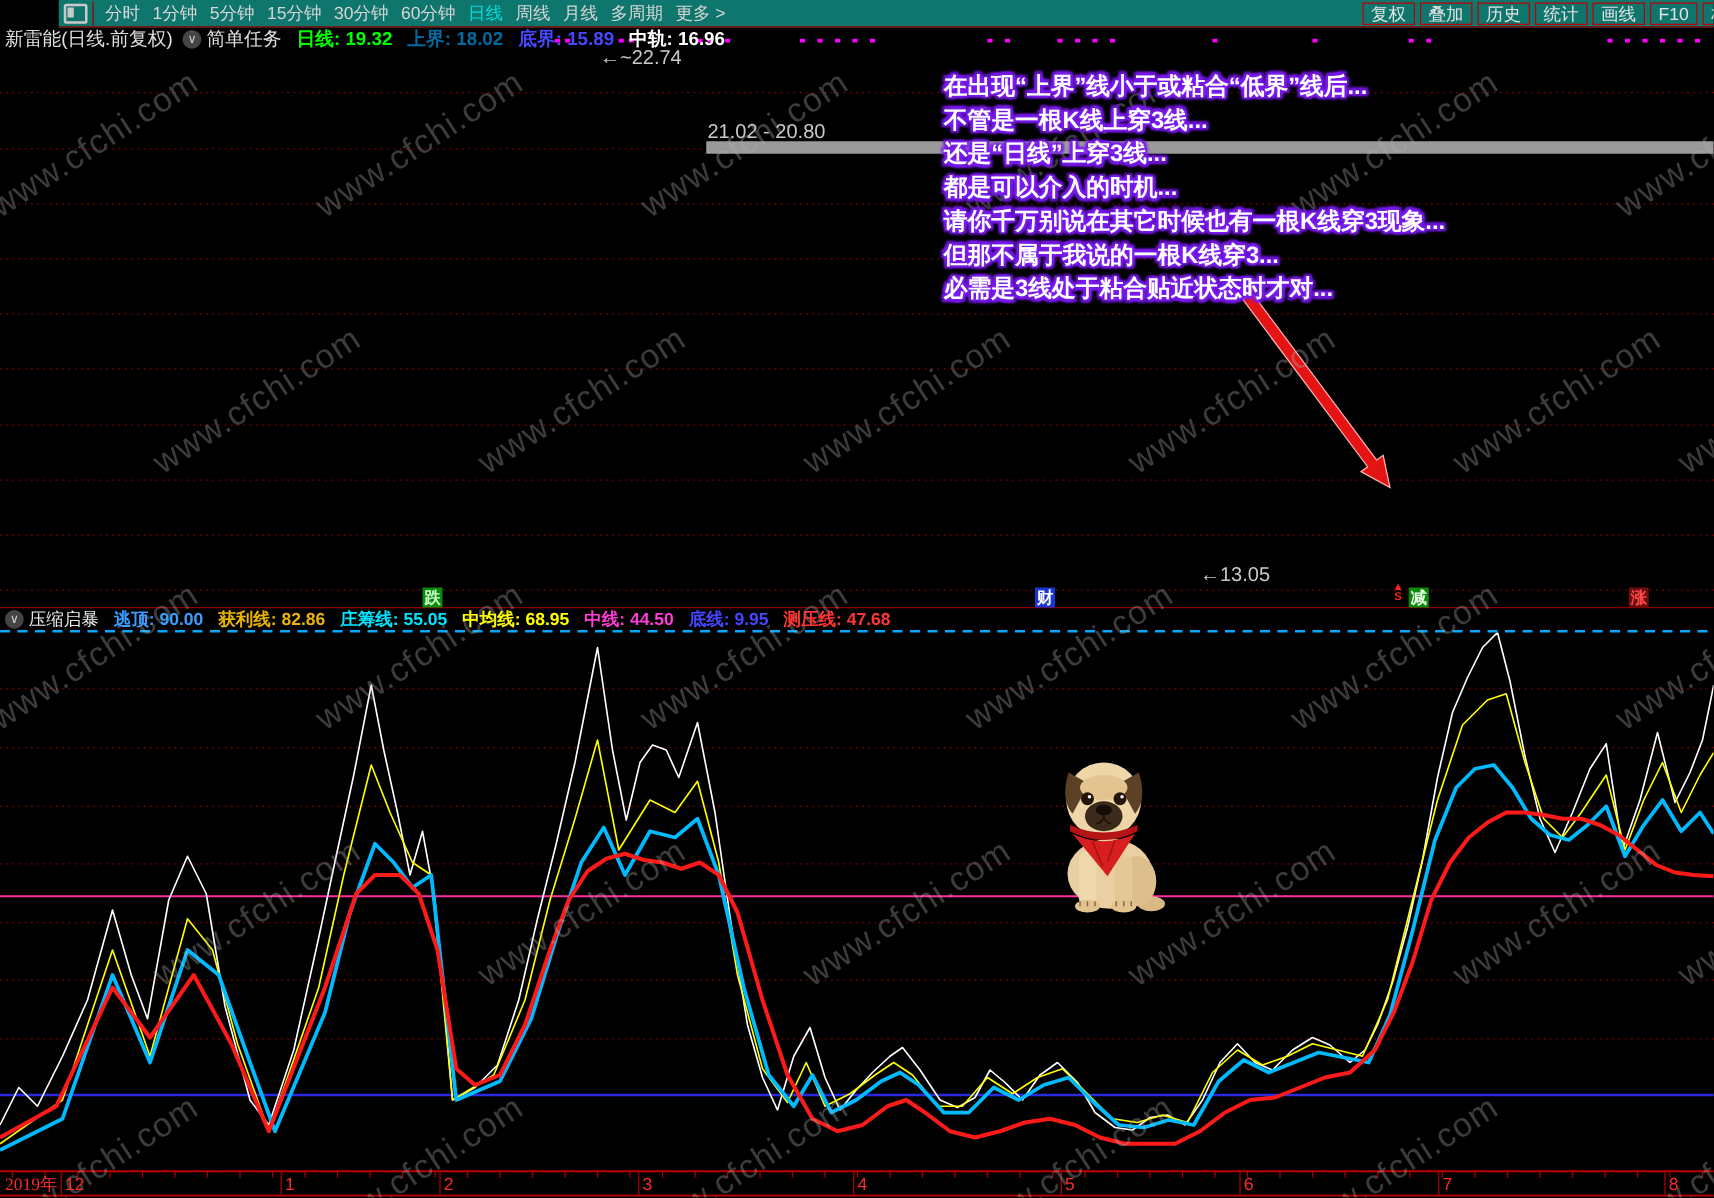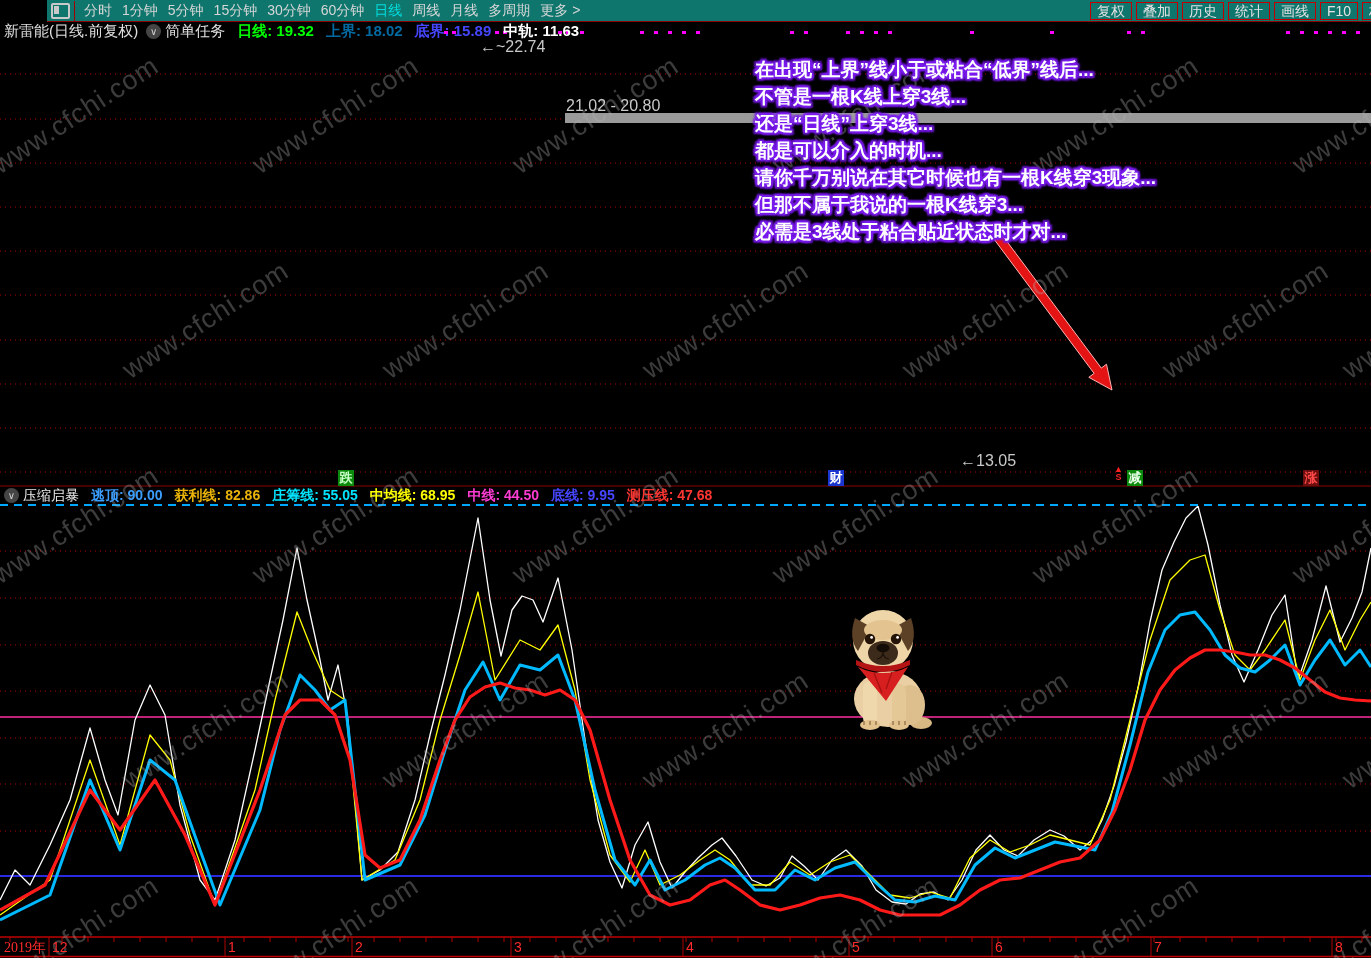--- a/index.html
+++ b/index.html
@@ -78,21 +78,21 @@
 </div>
 
 <div id="infobar">
   <span>新雷能(日线.前复权)</span>
   <span class="circ">∨</span>
   <span>简单任务</span>
   <span id="infovalues" style="display:flex;">
       <span class="ival" style="color: rgb(0, 255, 0);">日线: 19.32</span>
       <span class="ival" style="color: #0369a1;">上界: 18.02</span>
       <span class="ival" style="color: rgb(70, 70, 255);">底界: 15.89</span>
-      <span class="ival" style="color: rgb(255, 255, 255);">中轨: 11.63</span>
+      <span class="ival" style="color: rgb(255, 255, 255);">中轨: 16.96</span>
     </span>
 </div>
 
 <div>
   <svg id="chartsvg" width="1371" height="958">
       <defs>
         <clipPath id="mainClip">
           <rect x="0" y="41" width="1371" height="444"></rect>
         </clipPath>
         <clipPath id="subClip">

